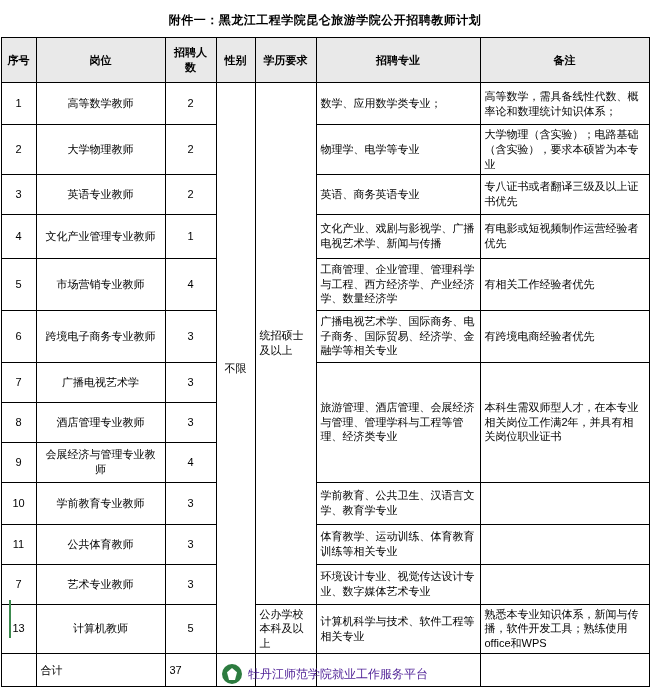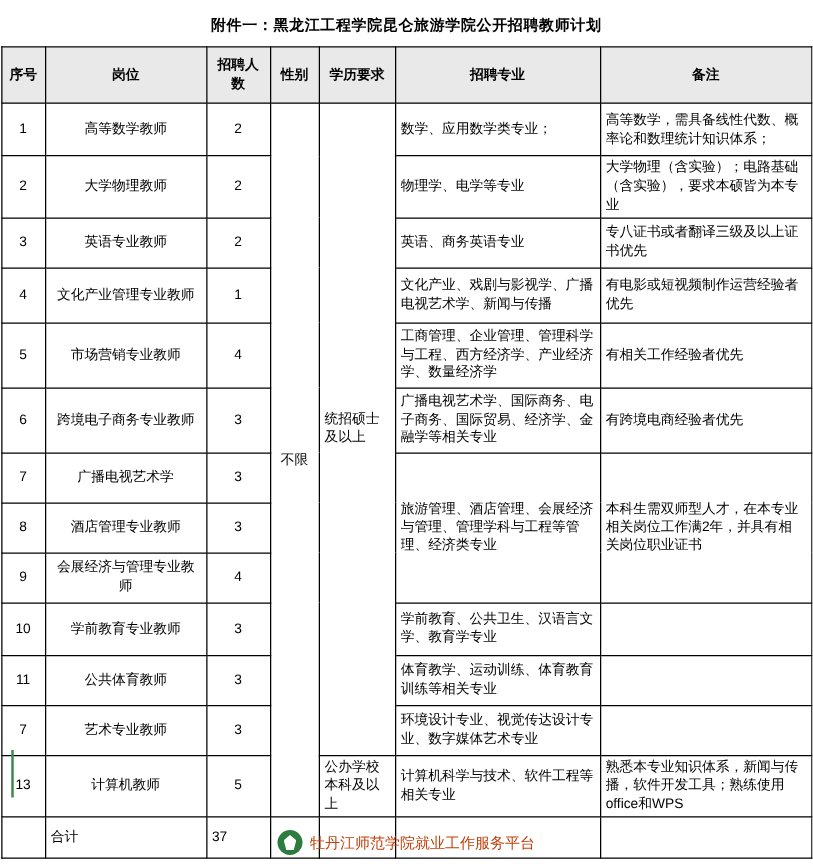--- a/index.html
+++ b/index.html
@@ -95,21 +95,21 @@
     position: absolute;
     left: 5px;
     top: 4px;
     width: 10px;
     height: 12px;
     background: #fff;
     clip-path: polygon(50% 0%, 100% 35%, 80% 100%, 20% 100%, 0% 35%);
   }
   .footer .ftext {
     font-size: 12px;
-    color: #c2410c;
+    color: #4c1d95;
   }
   .edu-cell-1 { font-size: 11px; }
   .edu-cell-2 { font-size: 11px; }
   .leftbar {
     position: absolute;
     left: 9px;
     top: 600px;
     width: 2px;
     height: 38px;
     background: #3c8a4e;

